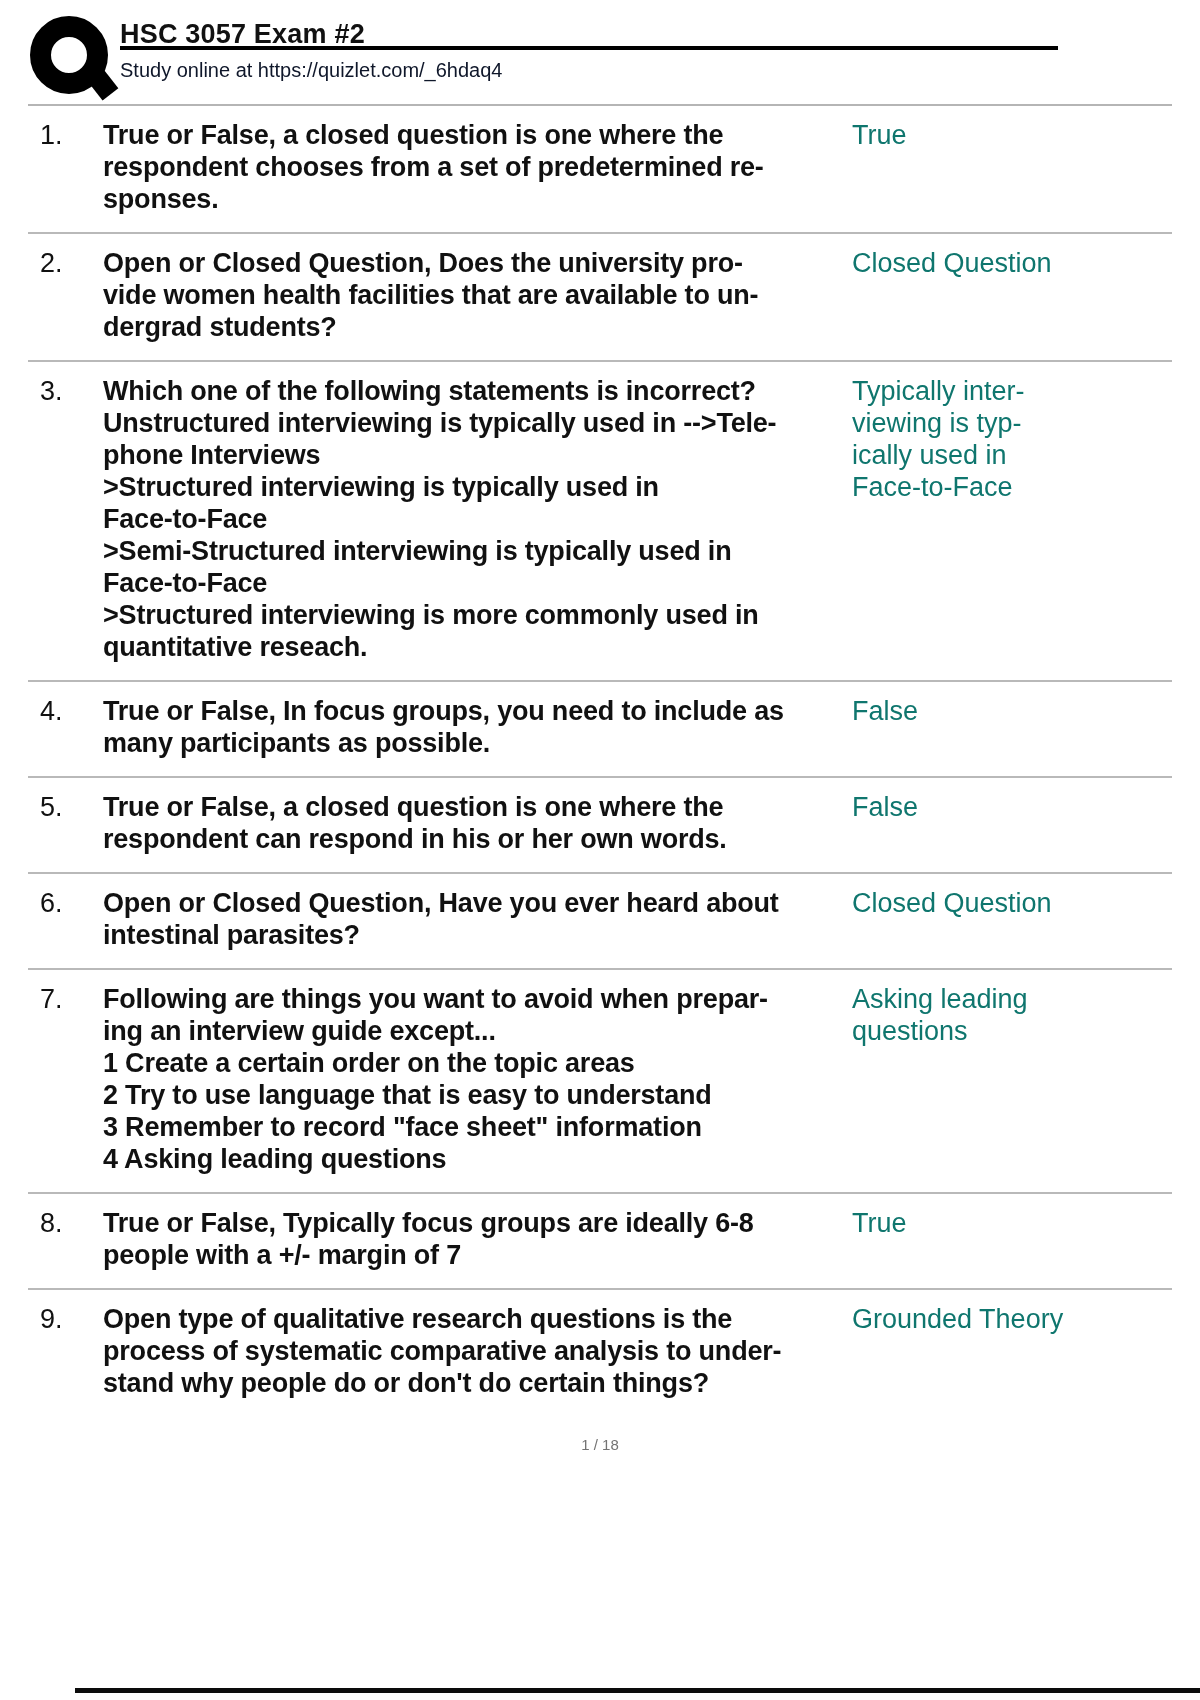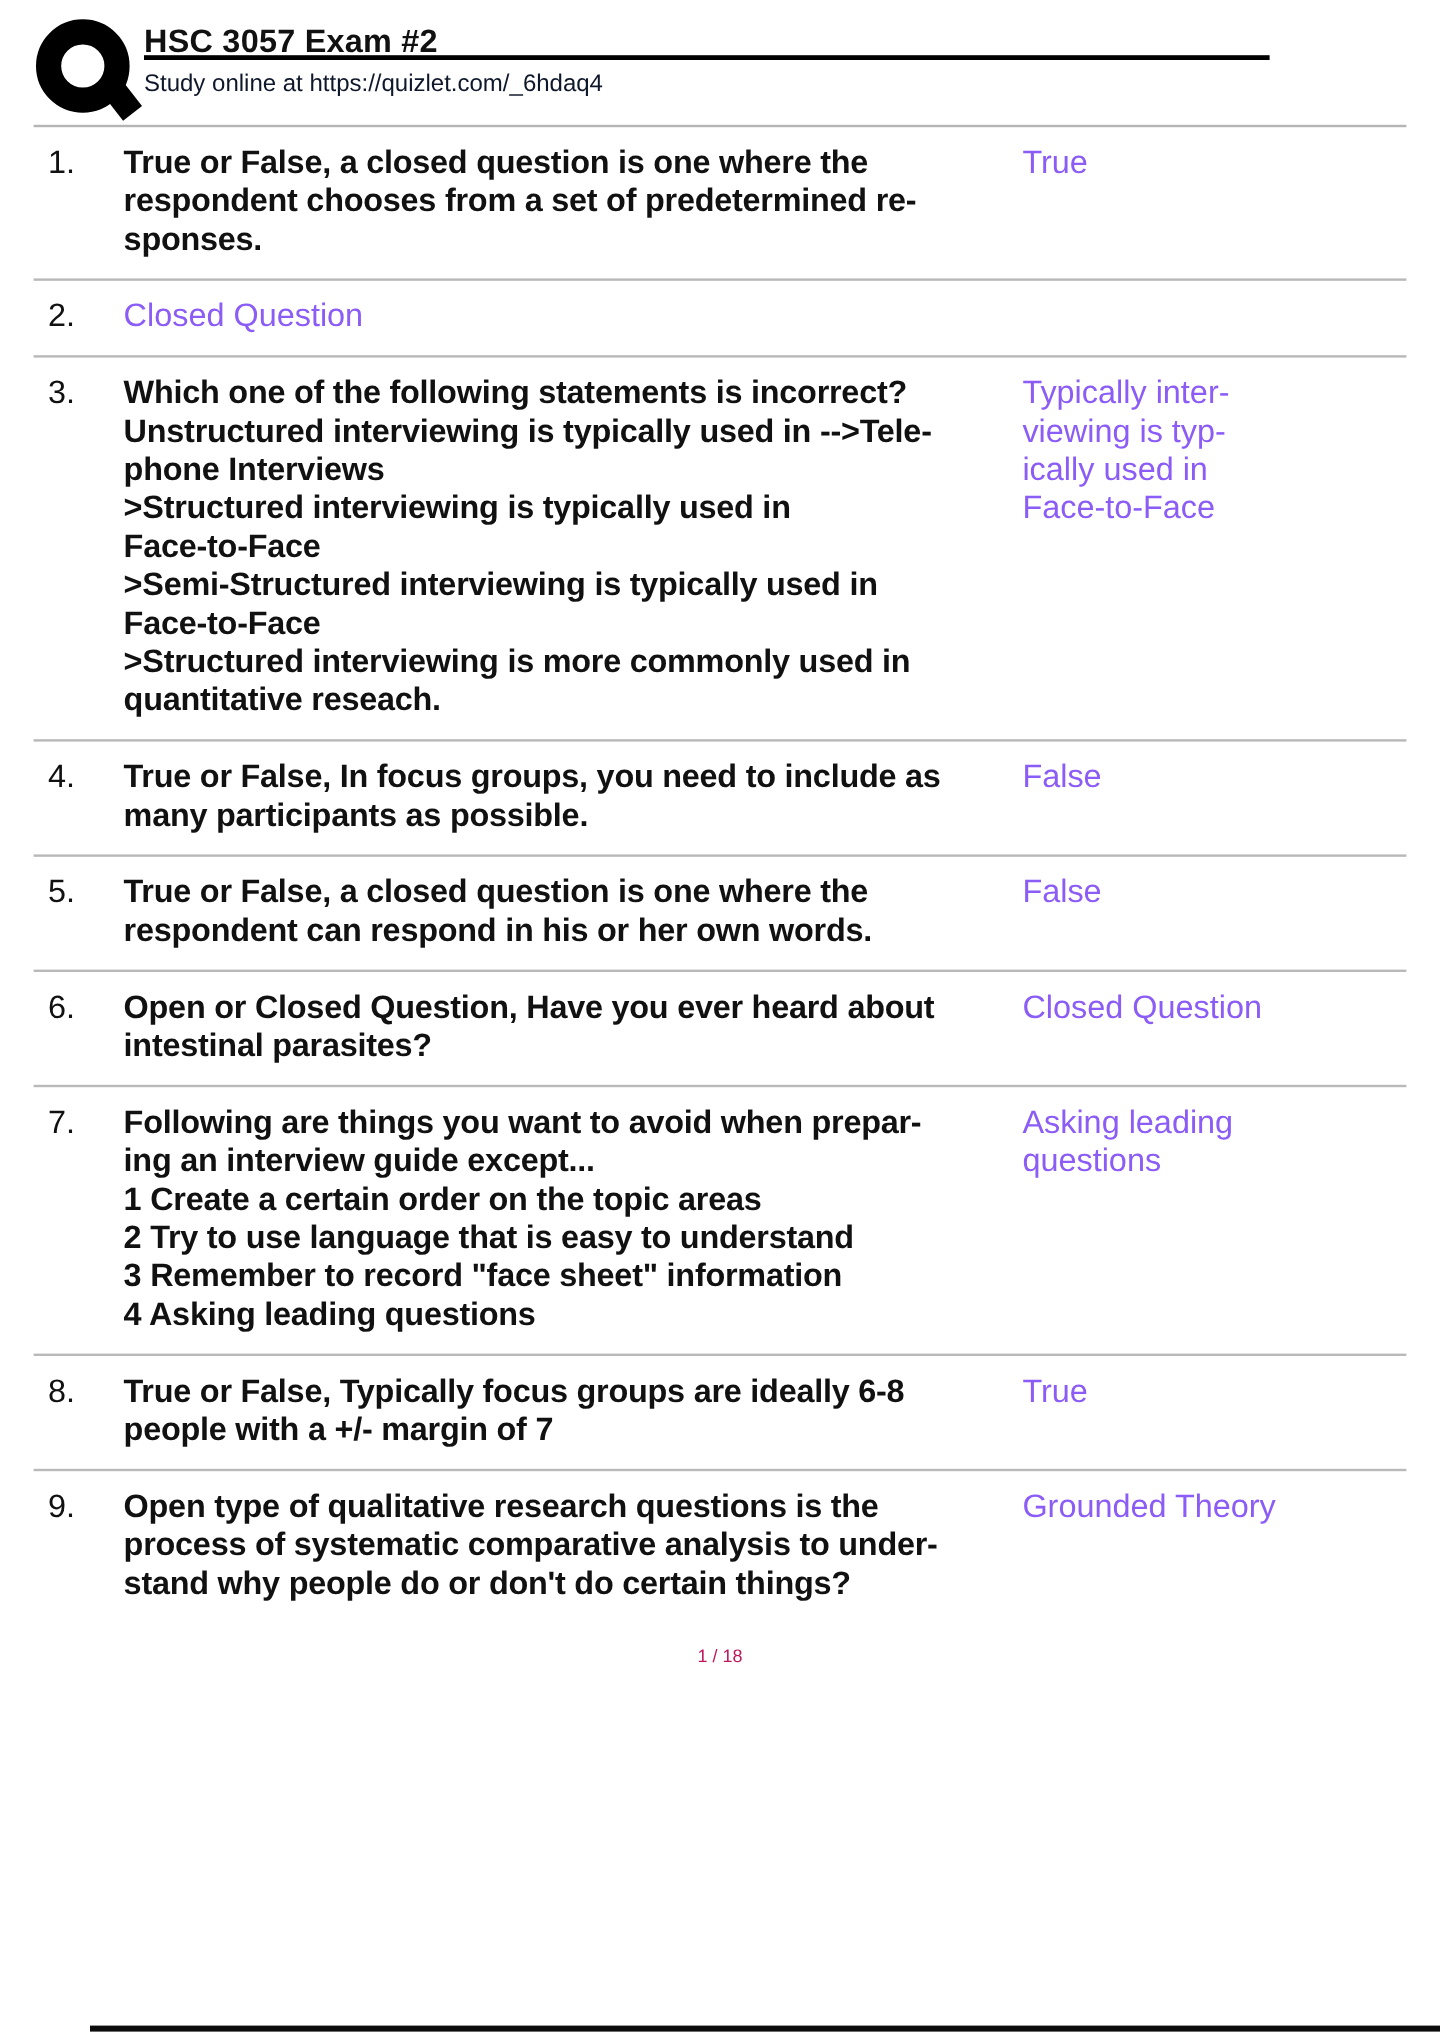--- a/index.html
+++ b/index.html
@@ -85,28 +85,28 @@
     font-weight: 700;
     line-height: 32px;
     white-space: pre-line;
     letter-spacing: -0.2px;
   }
   .a-text {
     font-size: 27px;
     font-weight: 400;
     line-height: 32px;
     white-space: pre-line;
-    color: #8b5cf6;
+    color: #0f766e;
   }
   
   .page-number {
     margin-top: 20px;
     text-align: center;
     font-size: 15px;
-    color: #be185d;
+    color: #737373;
   }
   .bottom-bar {
     position: absolute;
     left: 75px;
     right: 0;
     bottom: 7px;
     height: 5px;
     background: #0c0c0c;
   }
 </style>
@@ -131,20 +131,23 @@
       <div class="row">
         <div class="q-num">1.</div>
         <div class="q-text">True or False, a closed question is one where the
 respondent chooses from a set of predetermined re-
 sponses.</div>
         <div class="a-text">True</div>
       </div>
 
       <div class="row">
         <div class="q-num">2.</div>
+        <div class="q-text">Open or Closed Question, Does the university pro-
+vide women health facilities that are available to un-
+dergrad students?</div>
         <div class="a-text">Closed Question</div>
       </div>
 
       <div class="row">
         <div class="q-num">3.</div>
         <div class="q-text">Which one of the following statements is incorrect?
 Unstructured interviewing is typically used in --&gt;Tele-
 phone Interviews
 &gt;Structured interviewing is typically used in
 Face-to-Face

